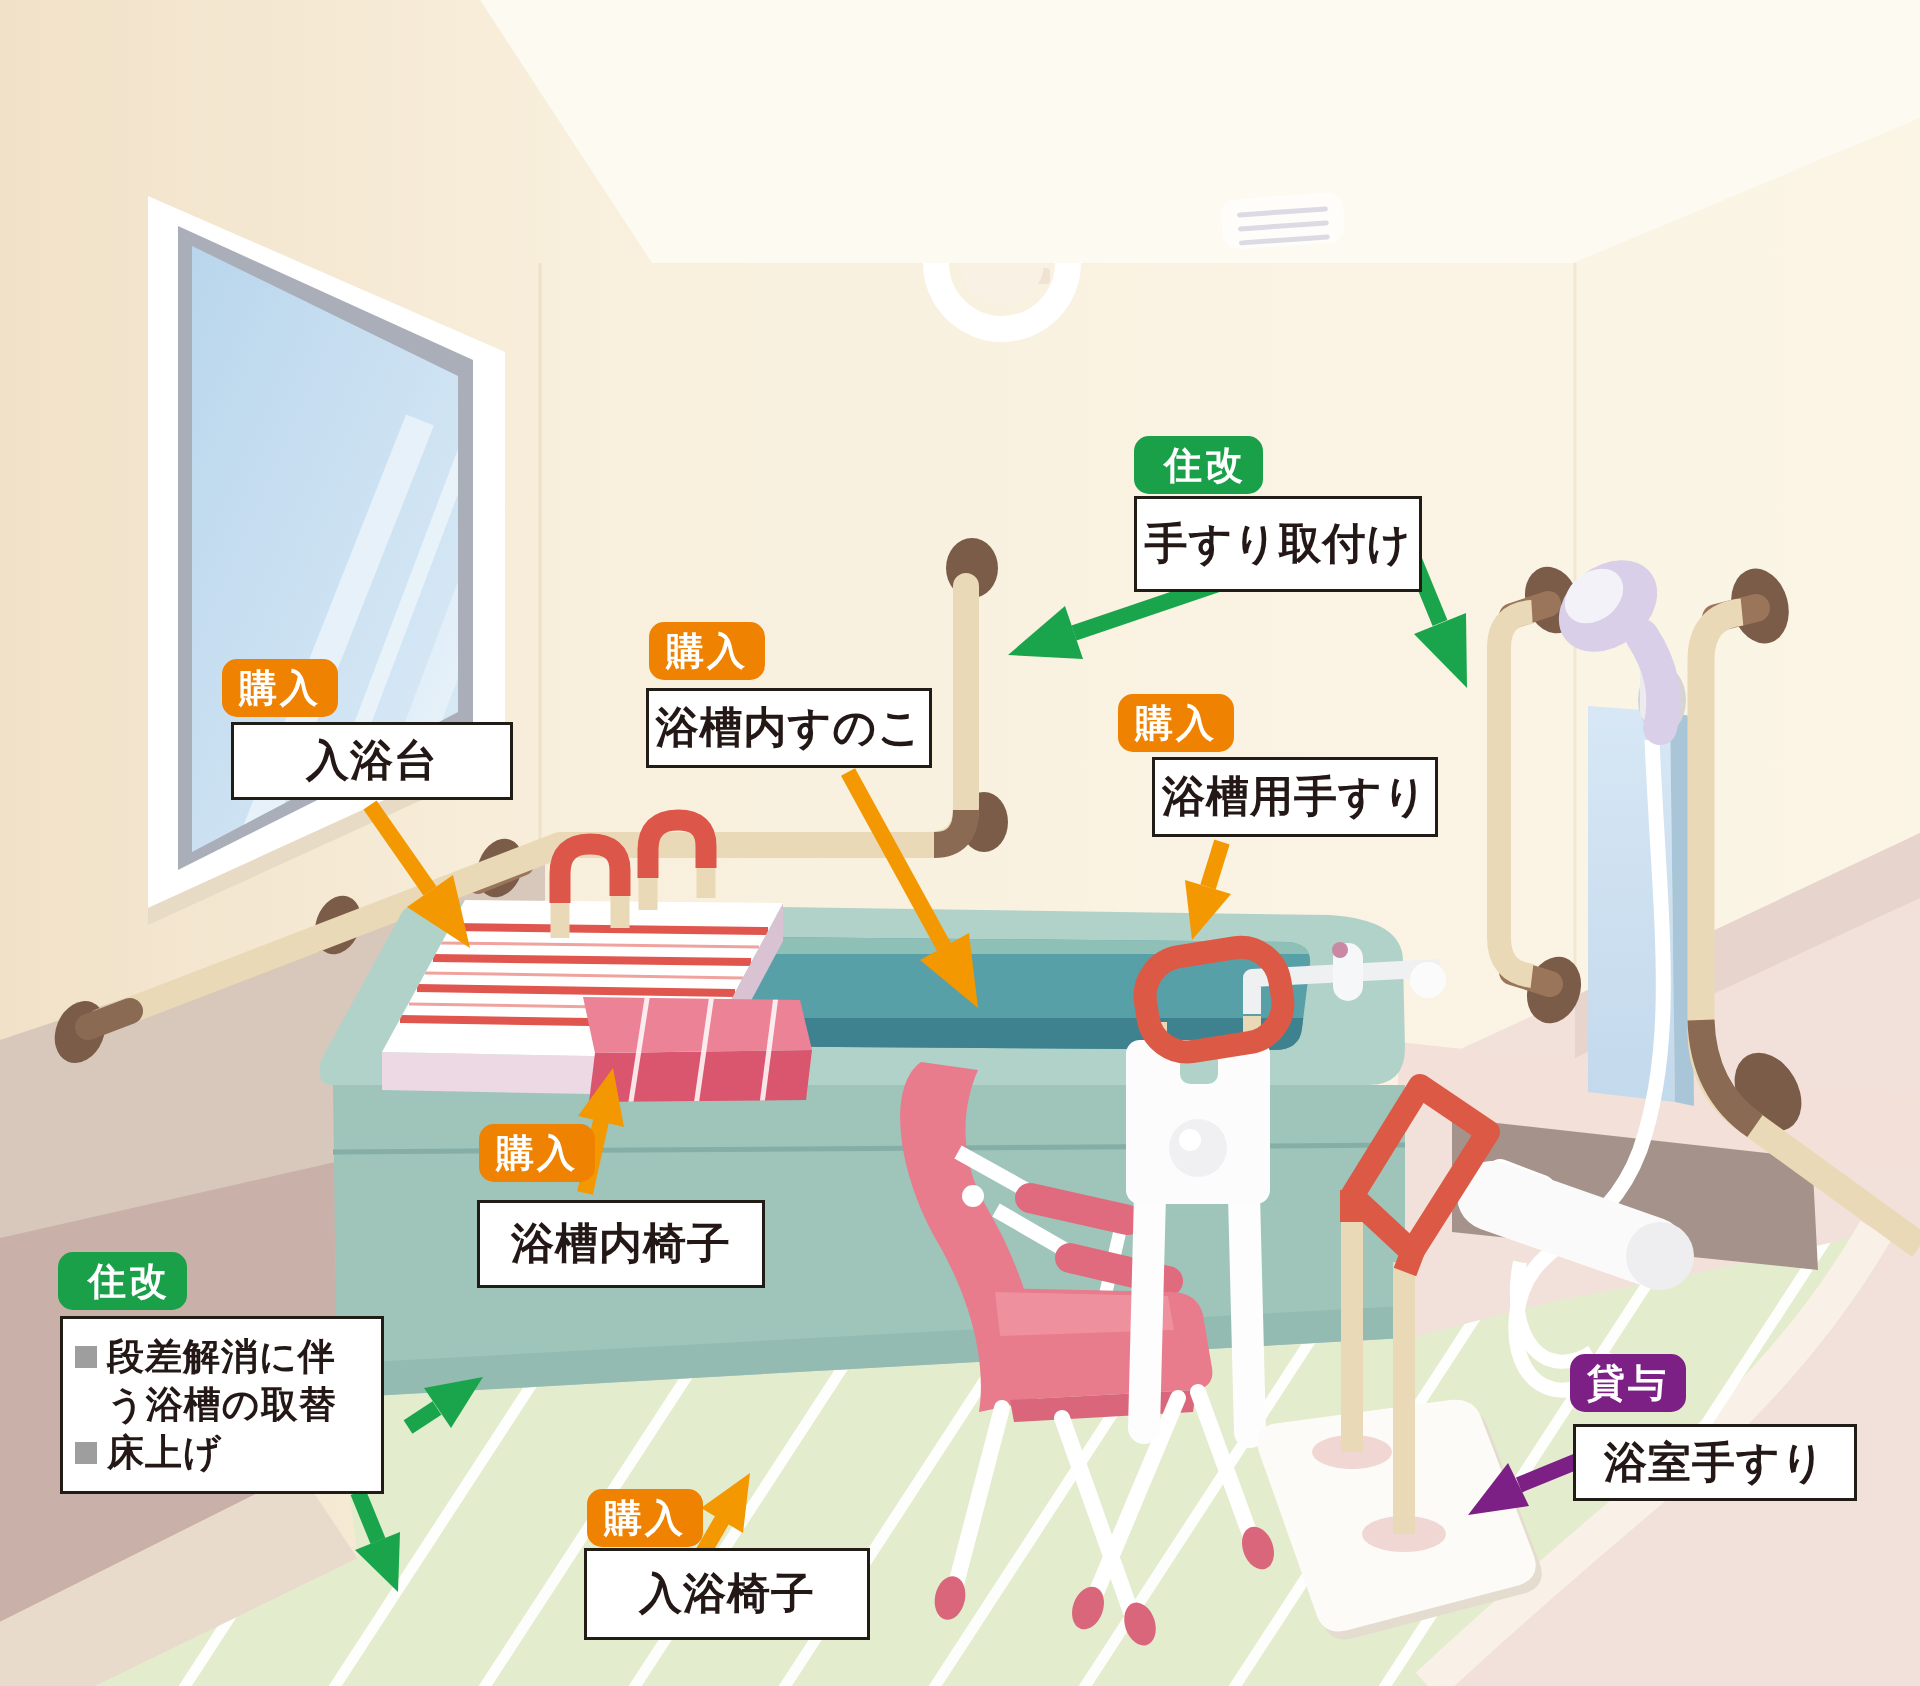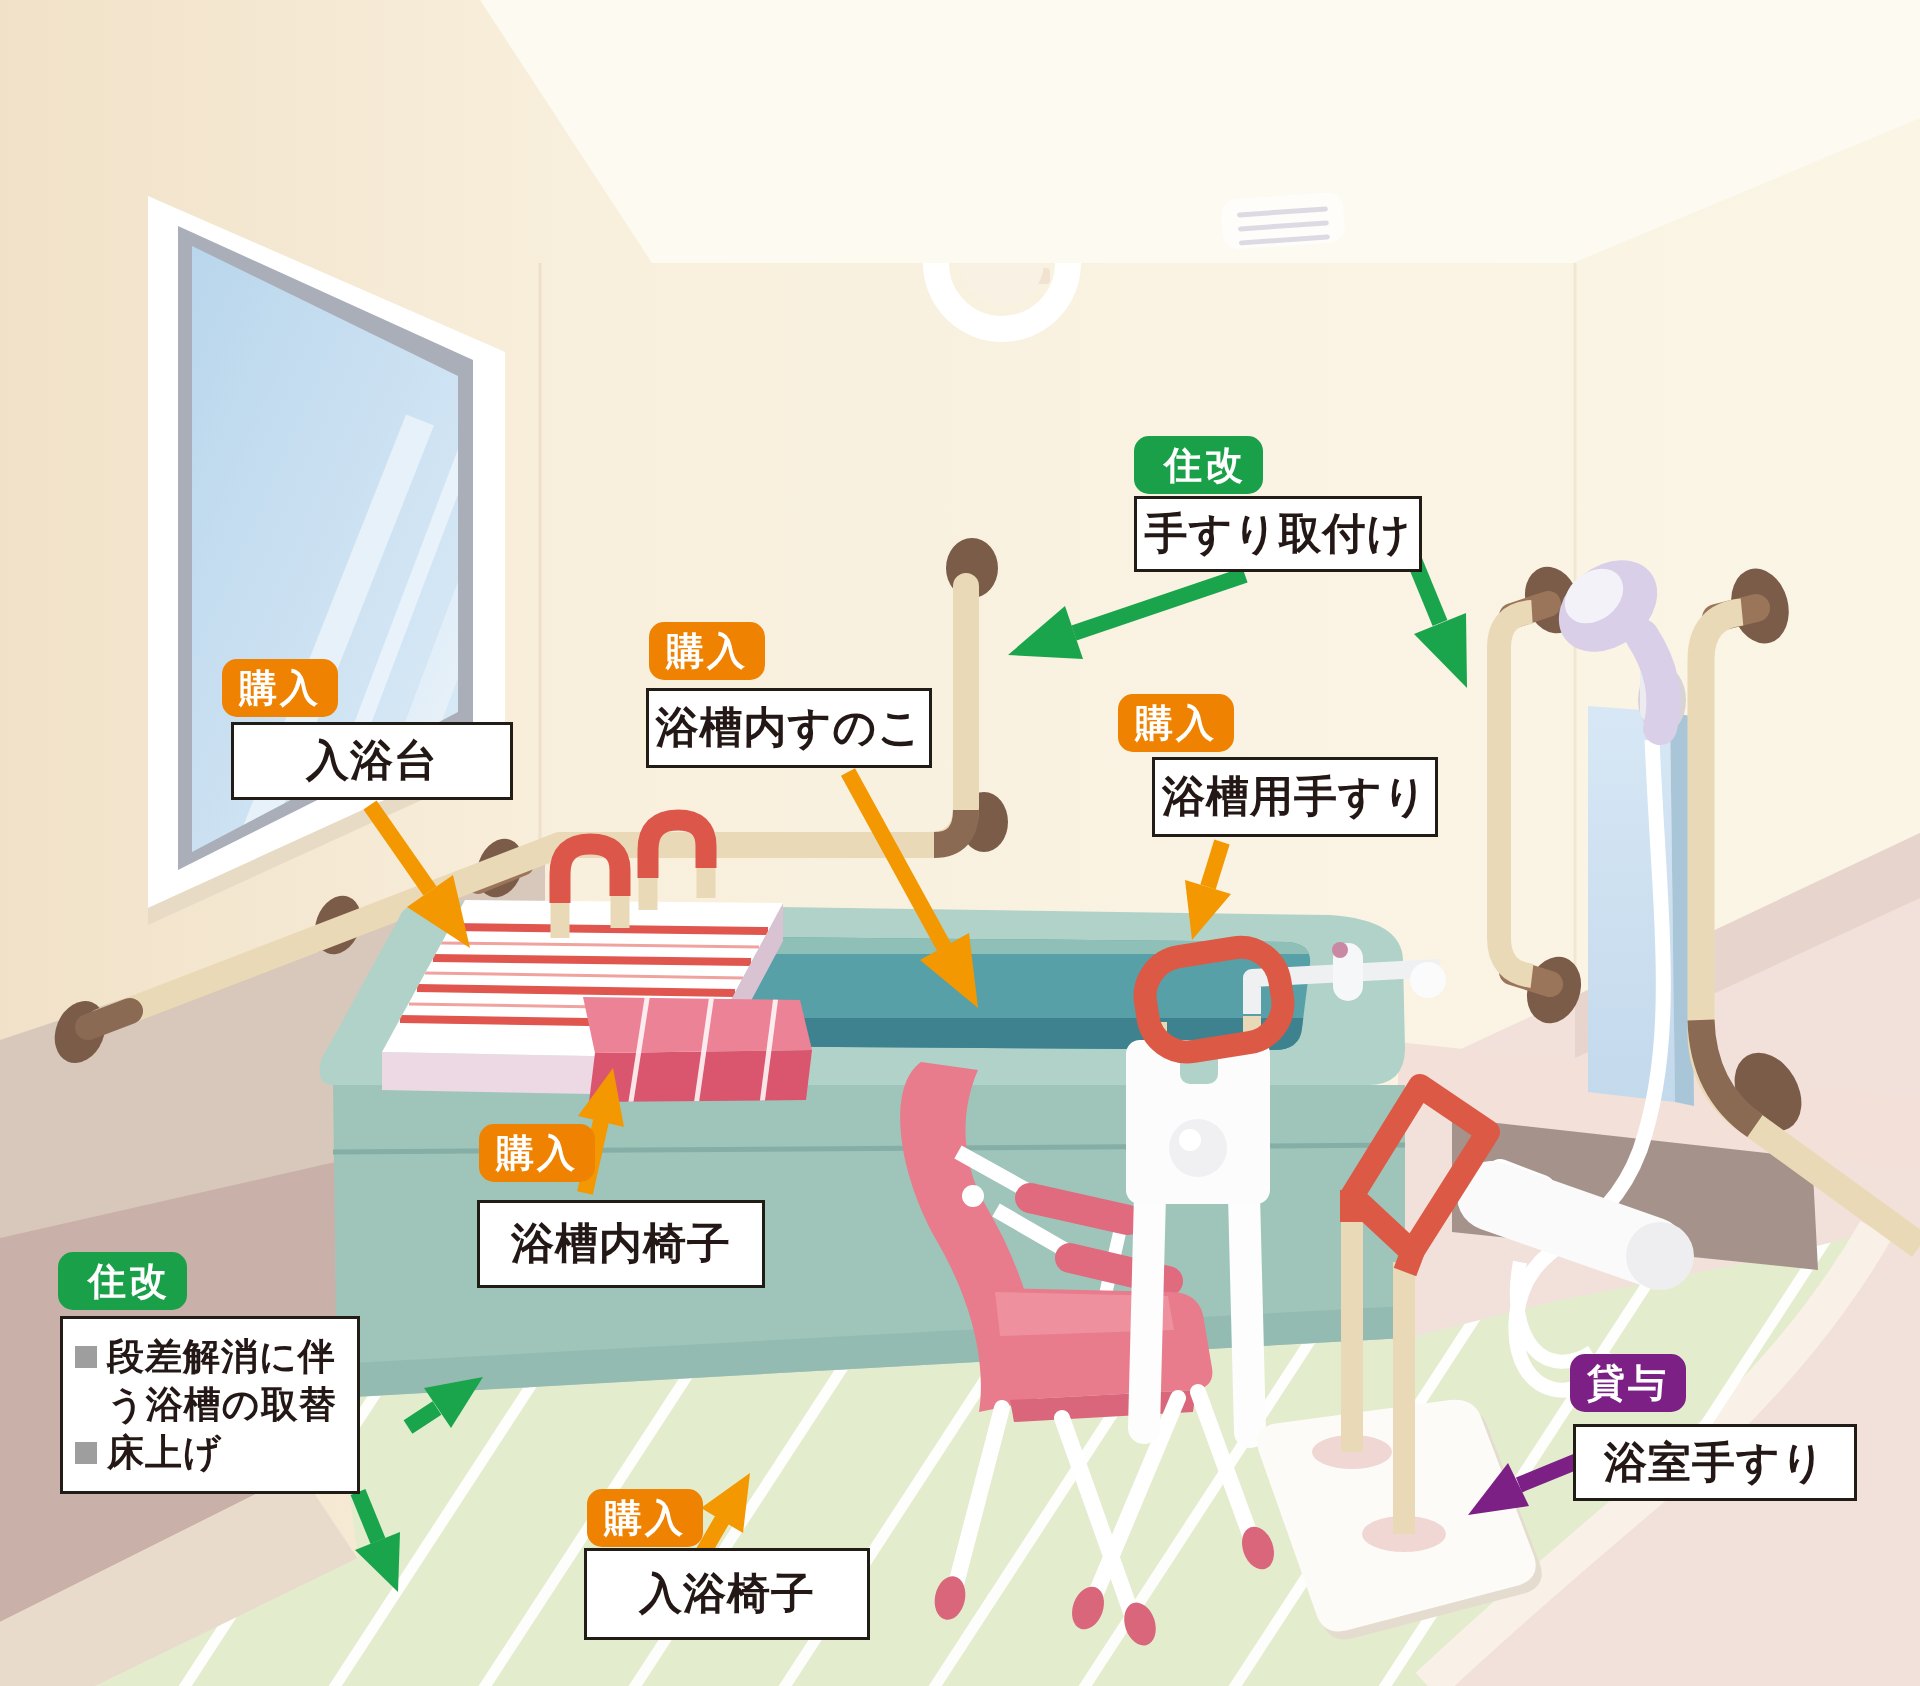--- a/index.html
+++ b/index.html
@@ -310,21 +310,21 @@
     </g>
     <g>
       <path d="M1580,1460 L1519,1485" stroke="var(--arrow-purple,#7c2086)" stroke-width="16"></path>
       <polygon points="1468,1515 1508,1463 1529,1506" fill="var(--arrow-purple,#7c2086)"></polygon>
     </g>
   </g>
 </svg>
 
 <div class="callout" style="left:1134px;top:436px;">
   <div class="badge t-renovation">住改</div>
-  <div class="box" style="left:0px;top:60px;width:288px;height:76px;text-align:right;">手すり取付け</div>
+  <div class="box" style="left:0px;top:60px;width:288px;height:96px;text-align:right;">手すり取付け</div>
 </div>
 
 <div class="callout" style="left:222px;top:659px;">
   <div class="badge t-purchase">購入</div>
   <div class="box" style="left:9px;top:63px;width:282px;height:78px;">入浴台</div>
 </div>
 
 <div class="callout" style="left:649px;top:622px;">
   <div class="badge t-purchase">購入</div>
   <div class="box" style="left:-3px;top:66px;width:286px;height:80px;">浴槽内すのこ</div>
@@ -335,21 +335,21 @@
   <div class="box" style="left:-2px;top:63px;width:286px;height:80px;margin-left:36px;">浴槽用手すり</div>
 </div>
 
 <div class="callout" style="left:479px;top:1124px;">
   <div class="badge t-purchase">購入</div>
   <div class="box" style="left:-2px;top:76px;width:288px;height:88px;">浴槽内椅子</div>
 </div>
 
 <div class="callout" style="left:58px;top:1252px;">
   <div class="badge t-renovation">住改</div>
-  <div class="box list" style="left:2px;top:64px;width:300px;height:178px;">
+  <div class="box list" style="left:2px;top:64px;width:324px;height:178px;">
     <div class="li">
       <span class="sq"></span>
       <span>段差解消に伴う浴槽の取替</span>
     </div>
     <div class="li">
       <span class="sq"></span>
       <span>床上げ</span>
     </div>
   </div>
 </div>

